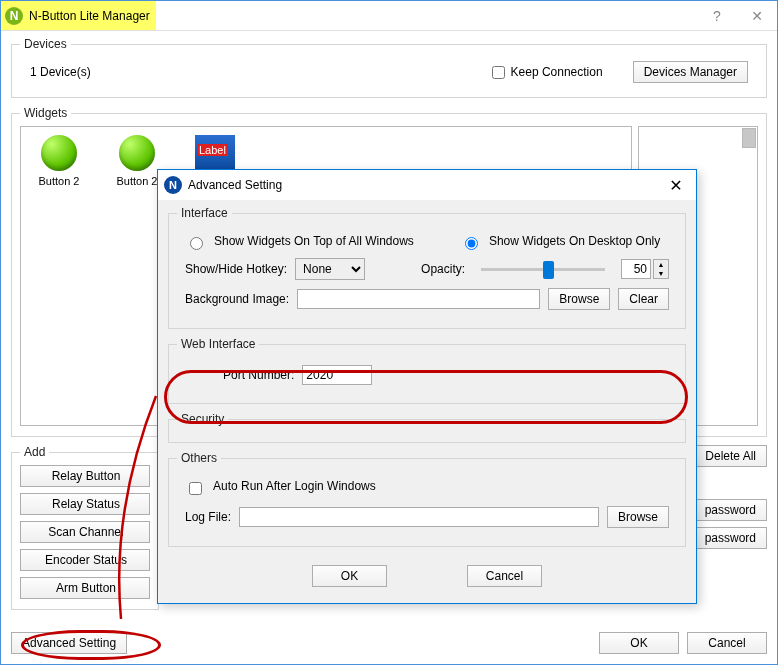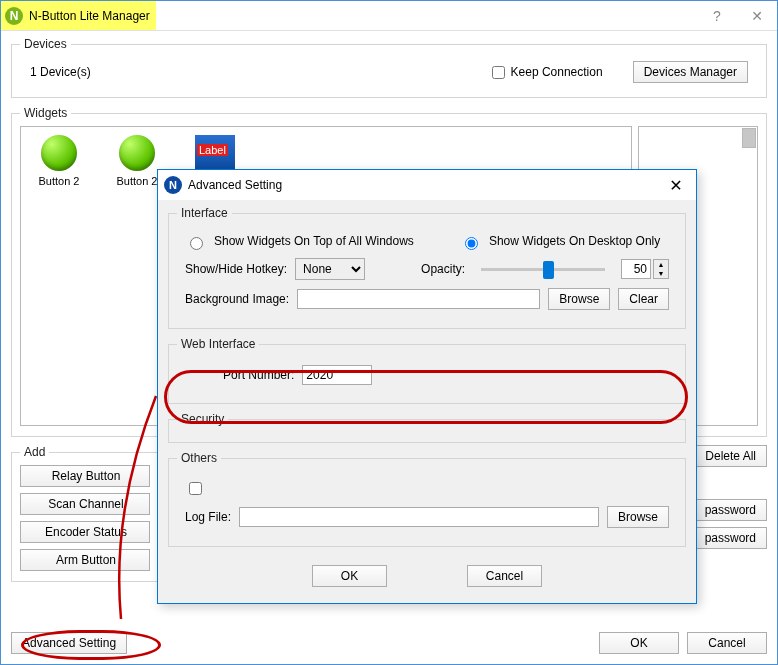--- a/index.html
+++ b/index.html
@@ -375,20 +375,21 @@
           <div class="scroll-thumb"></div>
         </div>
       </div>
     </fieldset>
 
     <div class="bottom-row">
       <fieldset style="width:140px;">
         <legend>Add</legend>
         <div class="add-col">
           <button class="btn">Relay Button</button>
+          <button class="btn">Relay Status</button>
           <button class="btn">Scan Channel</button>
           <button class="btn">Encoder Status</button>
           <button class="btn">Arm Button</button>
         </div>
       </fieldset>
       <div class="right-col">
         <button class="btn btn-sm">Delete All</button>
         <div style="height:20px;"></div>
         <button class="btn btn-sm">password</button>
         <button class="btn btn-sm">password</button>
@@ -472,20 +473,21 @@
 
       <fieldset>
         <legend>Security</legend>
       </fieldset>
 
       <fieldset>
         <legend>Others</legend>
         <div class="row">
           <label>
             <input type="checkbox" style="">
+            <span>Auto Run After Login Windows</span>
           </label>
         </div>
         <div class="row">
           <span>Log File:</span>
           <input type="text" style="flex: 1 1 0%;">
           <button class="btn">Browse</button>
         </div>
       </fieldset>
 
       <div class="dlg-footer">

